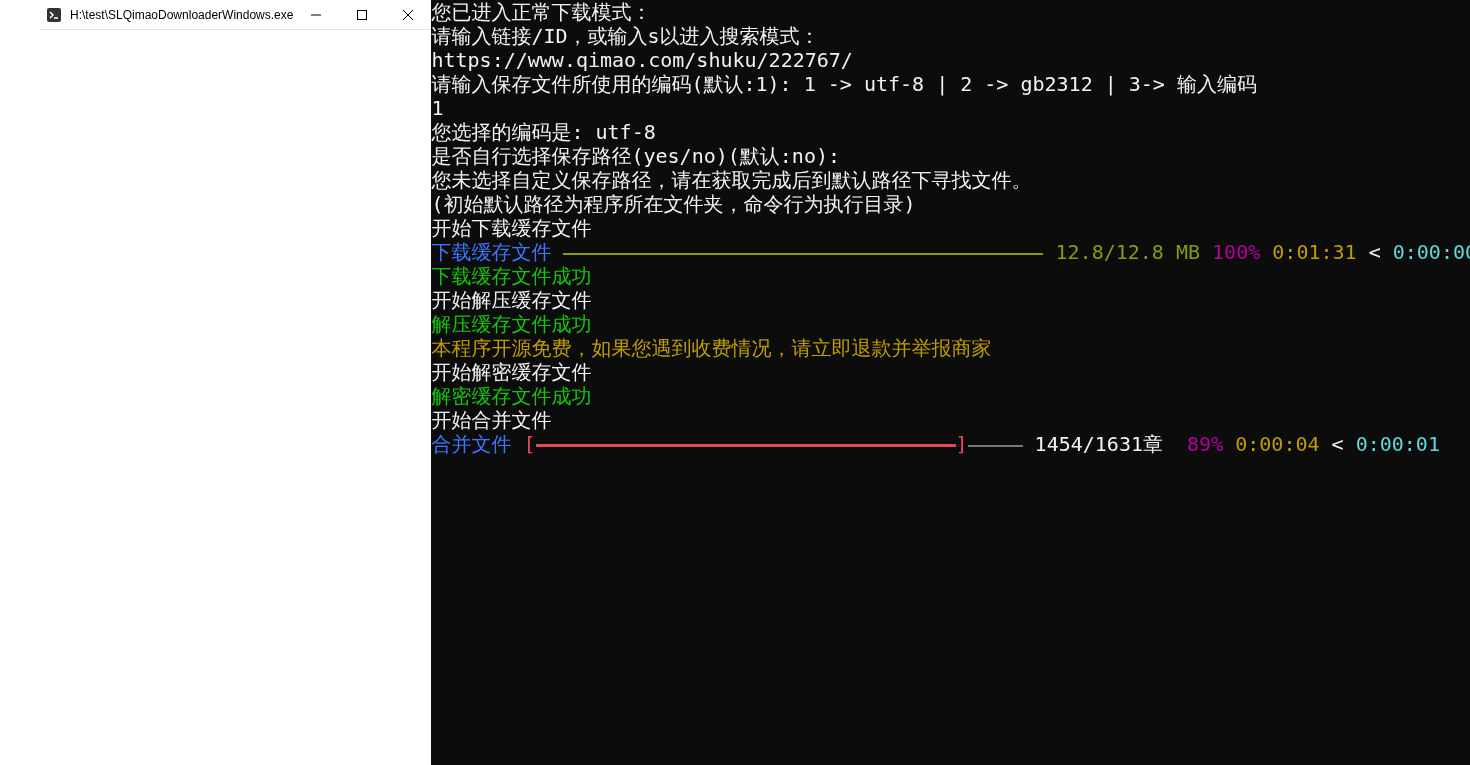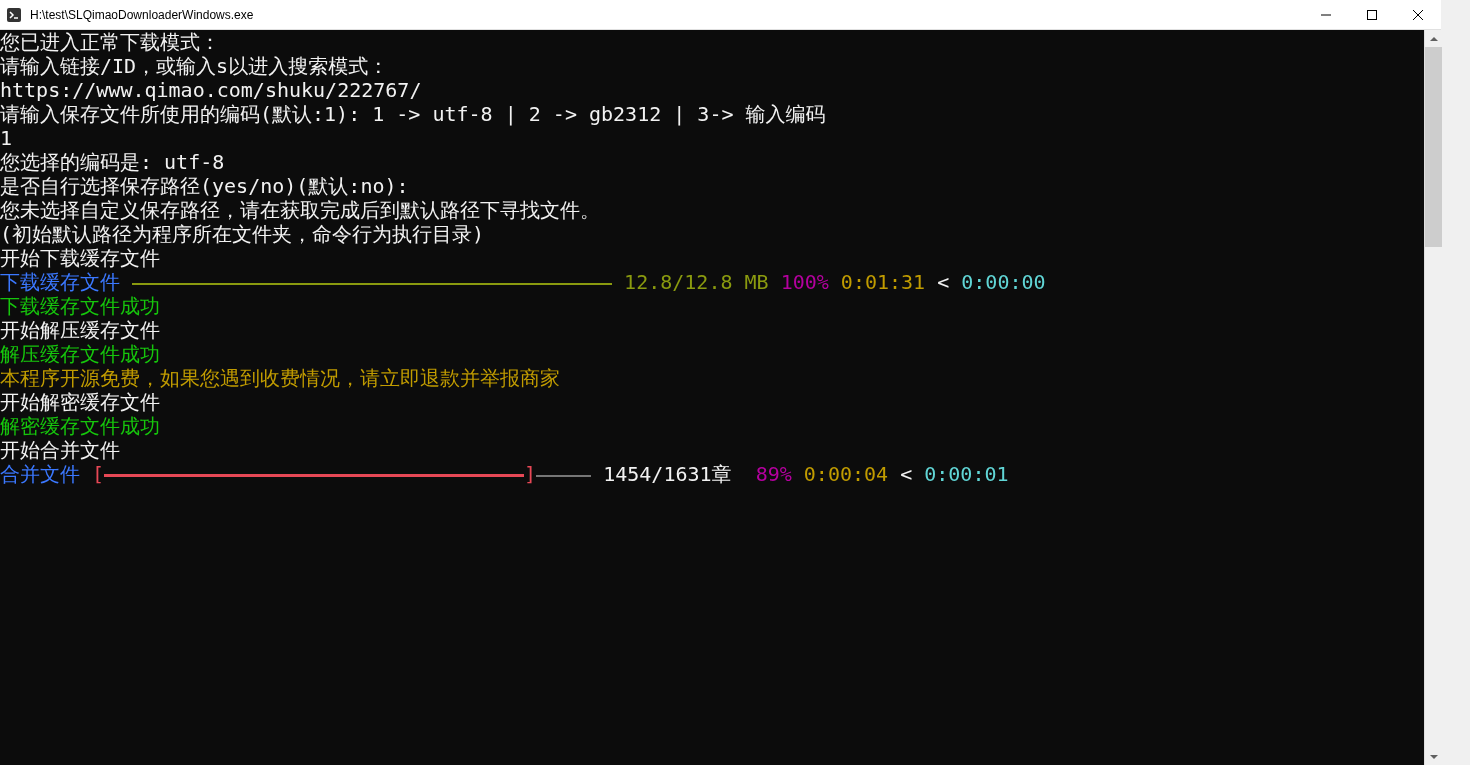--- a/index.html
+++ b/index.html
@@ -8,21 +8,22 @@
       background: #f0f0f0;
       width: 1470px;
       height: 765px;
       overflow: hidden;
     }
     .window {
       width: 1441px;
       height: 765px;
       background: #ffffff;
       display: flex;
-      flex-direction: column;
+      flex-direction: row;
+      padding-left: 40px;
     }
     .titlebar {
       height: 30px;
       background: #ffffff;
       display: flex;
       align-items: center;
       border-bottom: 1px solid #e0e0e0;
     }
     .titlebar-icon {
       width: 16px;

